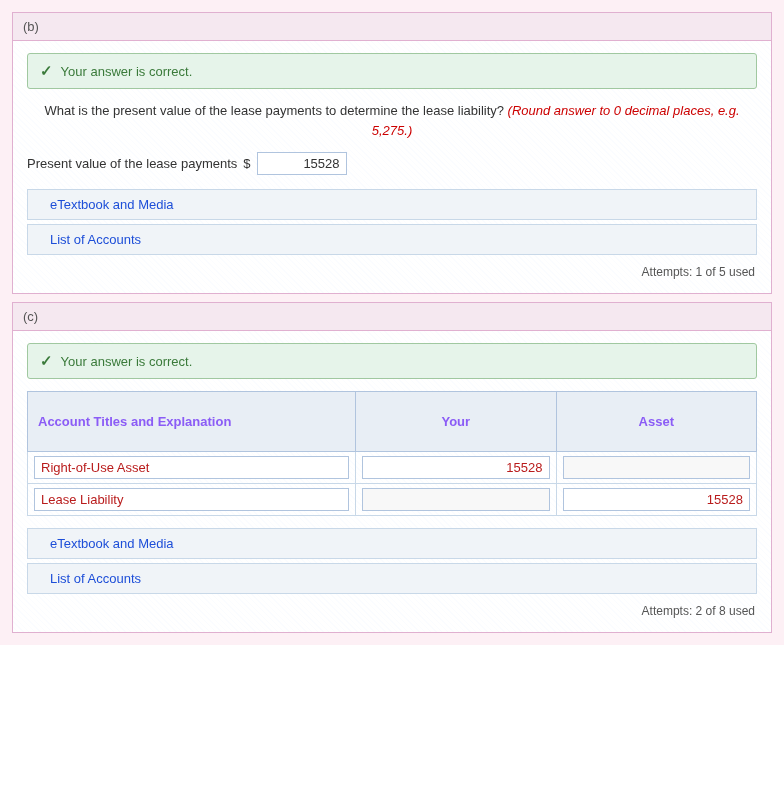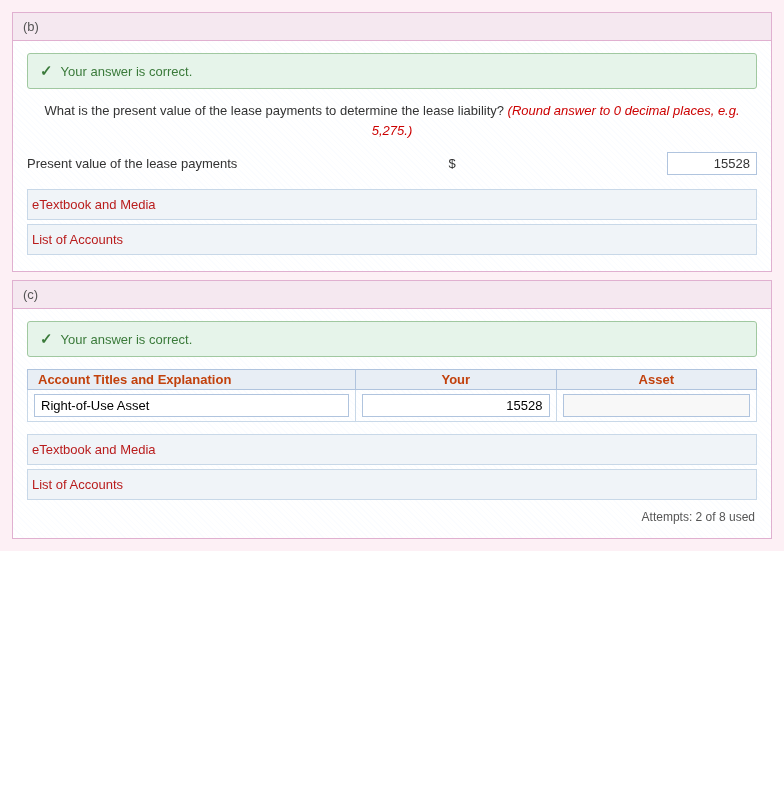--- a/index.html
+++ b/index.html
@@ -64,22 +64,22 @@
     }
 
     .red-italic {
       color: #cc0000;
       font-style: italic;
     }
 
     .input-row {
       display: flex;
       align-items: center;
+      gap: 6px;
       margin-bottom: 14px;
-      justify-content: space-between;
     }
 
     .input-label {
       color: #333;
       font-size: 13px;
     }
 
     .dollar-sign {
       font-size: 13px;
       color: #333;
@@ -91,48 +91,48 @@
       font-size: 13px;
       text-align: right;
       width: 90px;
       background: #fff;
       color: #333;
     }
 
     .link-row {
       border: 1px solid #c8d8e8;
       background: #f0f4f8;
-      padding: 7px 4px;
+      padding: 7px 22px;
       margin-bottom: 4px;
       font-size: 13px;
-      color: #b91c1c;
+      color: #1d4ed8;
       cursor: pointer;
     }
 
     .attempts-row {
       text-align: right;
       padding: 6px 2px 2px 2px;
       font-size: 12px;
       color: #555;
     }
 
     
     .journal-table {
       width: 100%;
       border-collapse: collapse;
       margin-bottom: 12px;
     }
 
     .journal-table thead tr th {
       background: #e8eef5;
       border: 1px solid #b0c4de;
-      padding: 2px 10px;
+      padding: 22px 10px;
       font-size: 13px;
       font-weight: bold;
-      color: #c2410c;
+      color: #8b5cf6;
       margin-left: 16px;
     }
 
     .journal-table thead tr th:first-child {
       text-align: left;
       width: 45%;
     }
 
     .journal-table thead tr th:nth-child(2),
     .journal-table thead tr th:nth-child(3) {
@@ -150,21 +150,21 @@
     .journal-table tbody tr td:nth-child(3) {
       text-align: right;
     }
 
     .cell-input {
       width: 100%;
       border: 1px solid #b0c4de;
       padding: 3px 6px;
       font-size: 13px;
       background: #fff;
-      color: #000000;
+      color: #b91c1c;
     }
 
     .cell-input.text-right {
       text-align: right;
     }
 
     .cell-input.empty {
       background: #f8f8f8;
     }
 
@@ -199,20 +199,23 @@
         <input class="value-input" type="text" value="15528" style="">
       </div>
 
       <div class="link-row">
         <span>eTextbook and Media</span>
       </div>
       <div class="link-row">
         <span>List of Accounts</span>
       </div>
 
+      <div class="attempts-row">
+        <span>Attempts: 1 of 5 used</span>
+      </div>
 
     </div>
   </div>
 
   <div class="section">
     <div class="section-header">
       <span>(c)</span>
     </div>
     <div class="section-body">
 
@@ -229,20 +232,25 @@
             <th>Your</th>
             <th>Asset</th>
           </tr>
         </thead>
         <tbody id="journal-tbody">
         <tr>
               <td><input type="text" class="cell-input" value="Right-of-Use Asset" style=""></td>
               <td><input type="text" class="cell-input text-right" value="15528" style=""></td>
               <td><input type="text" class="cell-input text-right empty" style=""></td>
             </tr>
+            <tr>
+              <td><input type="text" class="cell-input" value="Lease Liability" style=""></td>
+              <td><input type="text" class="cell-input text-right empty" style=""></td>
+              <td><input type="text" class="cell-input text-right" value="15528" style=""></td>
+            </tr>
           </tbody>
       </table>
 
       <div class="link-row">
         <span>eTextbook and Media</span>
       </div>
       <div class="link-row">
         <span>List of Accounts</span>
       </div>
 

